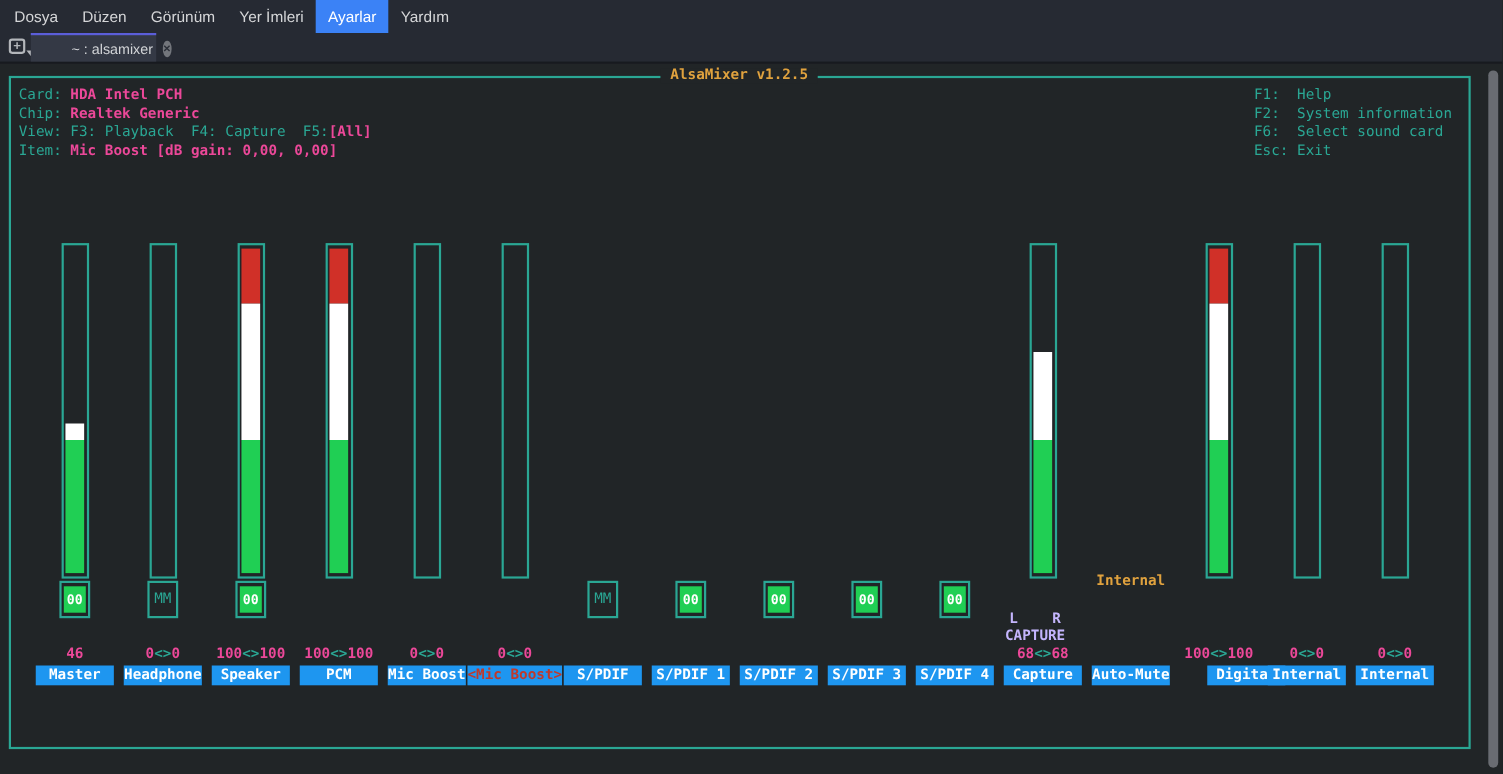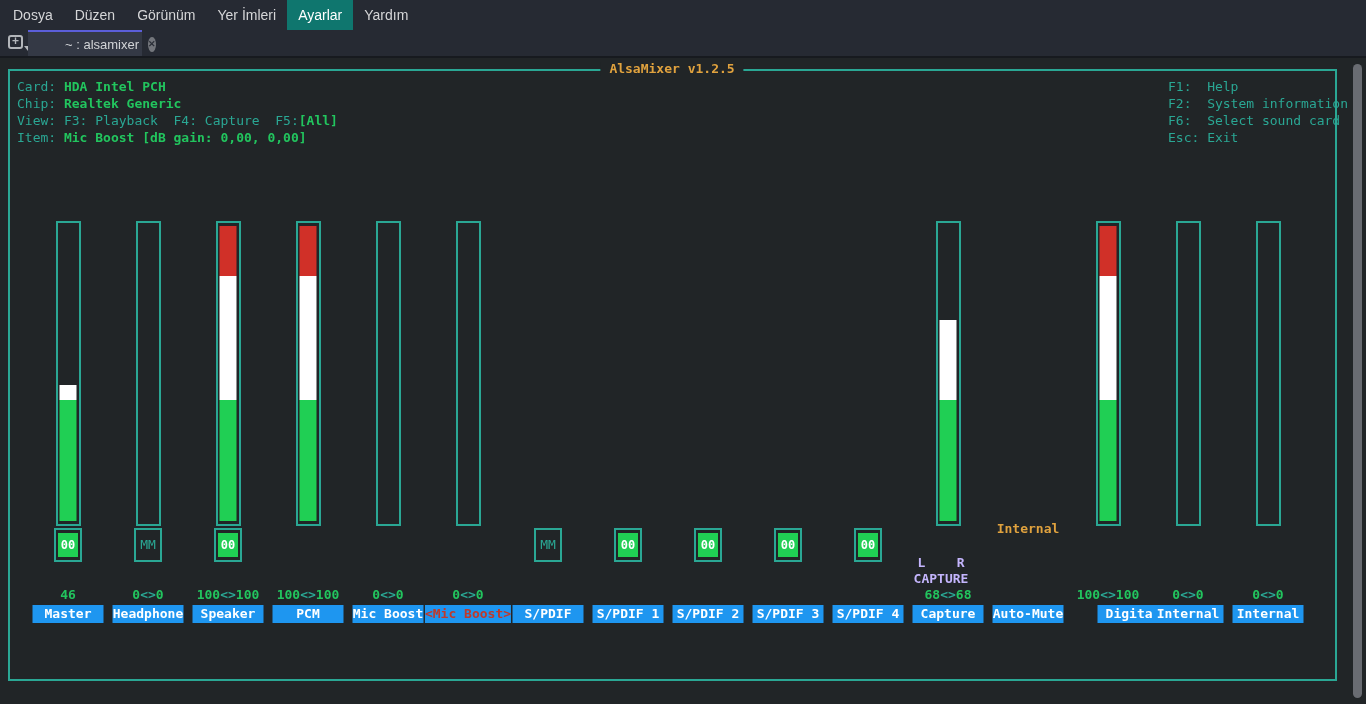--- a/index.html
+++ b/index.html
@@ -4,21 +4,21 @@
 <style>
   * { margin:0; padding:0; box-sizing:border-box; }
   html,body { width:1366px; height:704px; background:#212527; overflow:hidden; }
   .screen { position:relative; width:1366px; height:704px; font-family:"DejaVu Sans Mono",monospace; }
 
   
   .menubar { height:30px; background:#262a33; display:flex; align-items:stretch;
              padding-left:2px; font-family:"Liberation Sans",sans-serif;
              font-size:14px; color:#d5d6d8; }
   .menu-item { display:flex; align-items:center; padding:0 11px; cursor:default; }
-  .menu-item.active { background:#0f766e; color:#ffffff; }
+  .menu-item.active { background:#3b82f6; color:#ffffff; }
 
   
   .tabbar { position:relative; height:28px; background:#262a33;
             border-bottom:2px solid #171a1f; font-family:"Liberation Sans",sans-serif; }
   .newtab { position:absolute; left:6px; top:4px; width:26px; height:20px; }
   .newtab-square { position:absolute; left:2px; top:1px; width:15px; height:14px;
                    border:2px solid #b3b6ba; border-radius:3px; color:#b3b6ba;
                    font-size:12px; font-weight:bold; line-height:9px; text-align:center; }
   .newtab-chevron { position:absolute; left:18px; top:12px; width:0; height:0;
                     border-left:4px solid transparent; border-right:4px solid transparent;
@@ -28,29 +28,29 @@
          display:flex; align-items:center; padding-left:9px; }
   .tab-title { font-size:13px; color:#d2d4d7; white-space:pre;margin-left:28px; }
   .tab-close { margin-left:9px; width:15px; height:15px; border-radius:50%;
                background:#73767c; color:#2b2f38; font-size:9px; font-weight:bold;
                display:flex; align-items:center; justify-content:center; }
 
   
   .terminal { position:relative; width:1366px; height:646px; background:#212527;
               font-size:13px; line-height:14px; }
   .teal   { color:#2aa794; }
-  .orange { color:#22c55e; font-weight:bold; }
+  .orange { color:#ec4899; font-weight:bold; }
 
   .ui-box { position:absolute; left:8px; top:11px; width:1329px; height:612px;
             border:2px solid #2aa794; }
   .mixer-title { position:absolute; left:672px; top:4px; transform:translateX(-50%);
                  background:#212527; padding:0 9px; color:#e0a23e; font-weight:bold;
                  white-space:pre; z-index:2; }
   .info-row { position:absolute; left:17px; white-space:pre; }
-  .help-row { position:absolute; left:1168px; white-space:pre; color:#2aa794; }
+  .help-row { position:absolute; left:1140px; white-space:pre; color:#2aa794; }
 
   .bar { position:absolute; top:163px; width:25px; height:305px; border:2px solid #2aa794; }
   .fillwrap { position:absolute; bottom:3px; left:50%; transform:translateX(-50%);
               width:17px; display:flex; flex-direction:column; }
   .seg-red   { background:#d03028; }
   .seg-white { background:#ffffff; }
   .seg-green { background:#20cf54; }
 
   .swbox { position:absolute; top:470px; width:28px; height:34px; border:2px solid #2aa794;
            display:flex; align-items:center; justify-content:center; }

